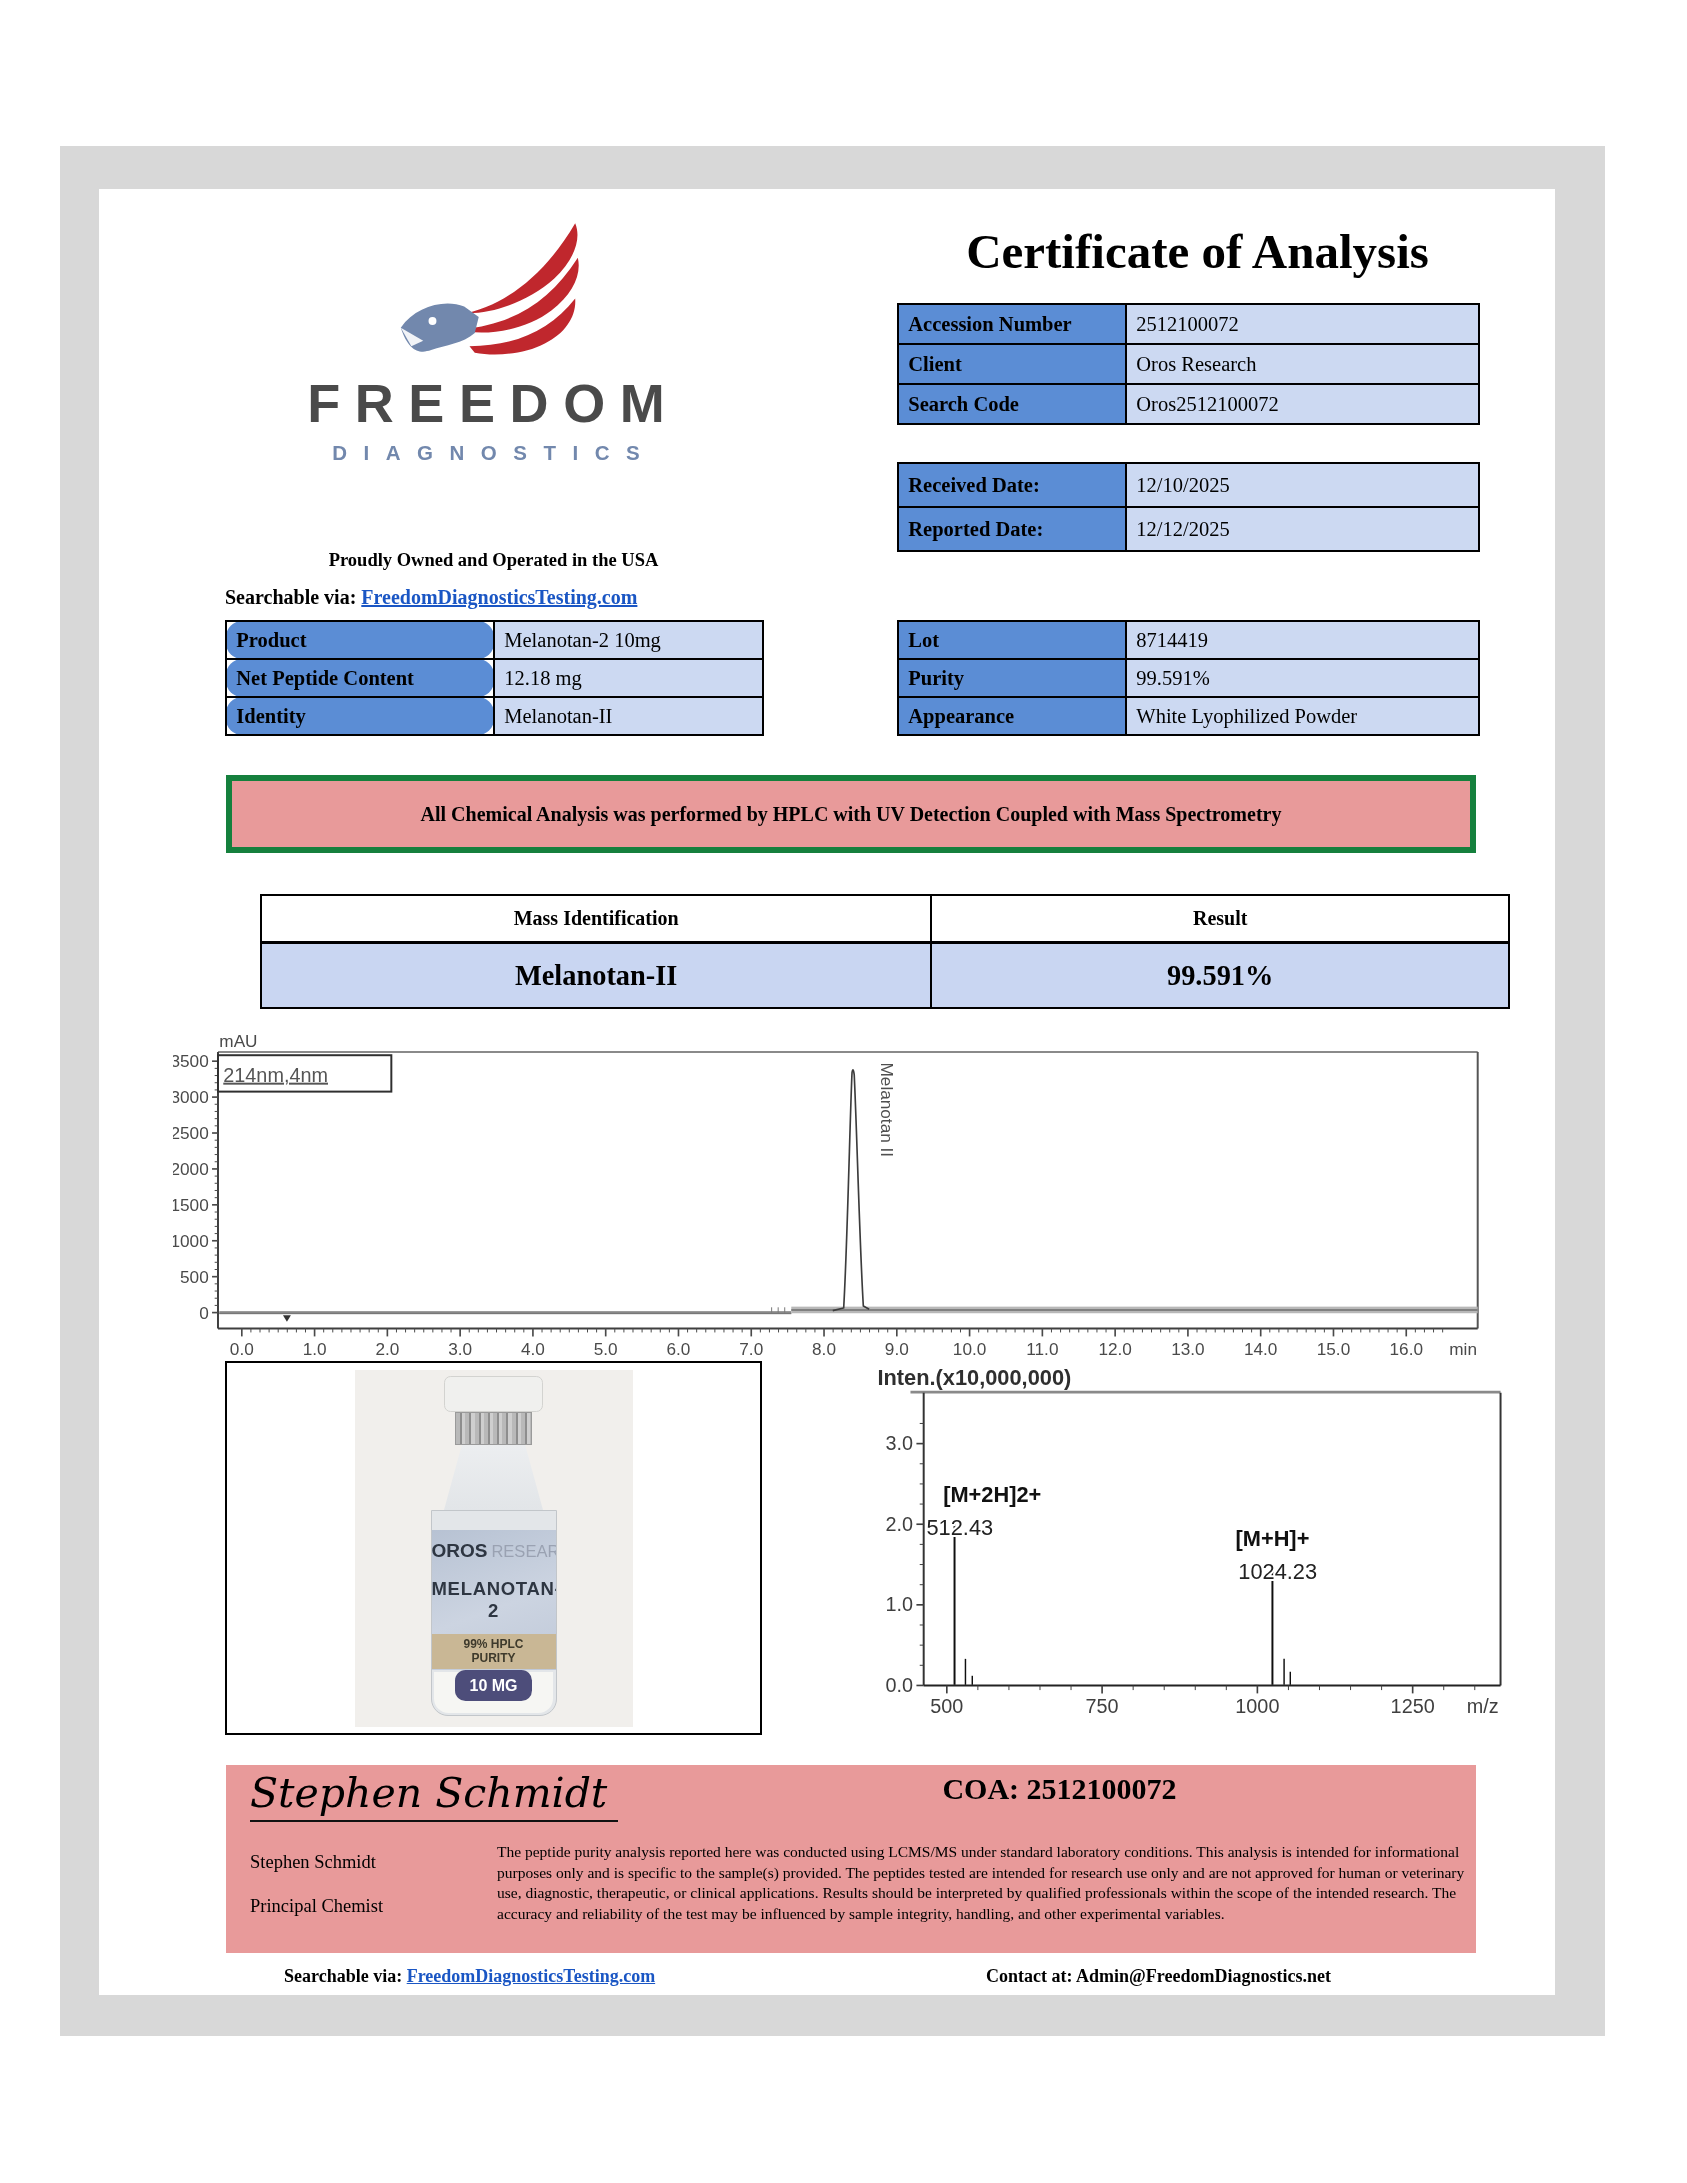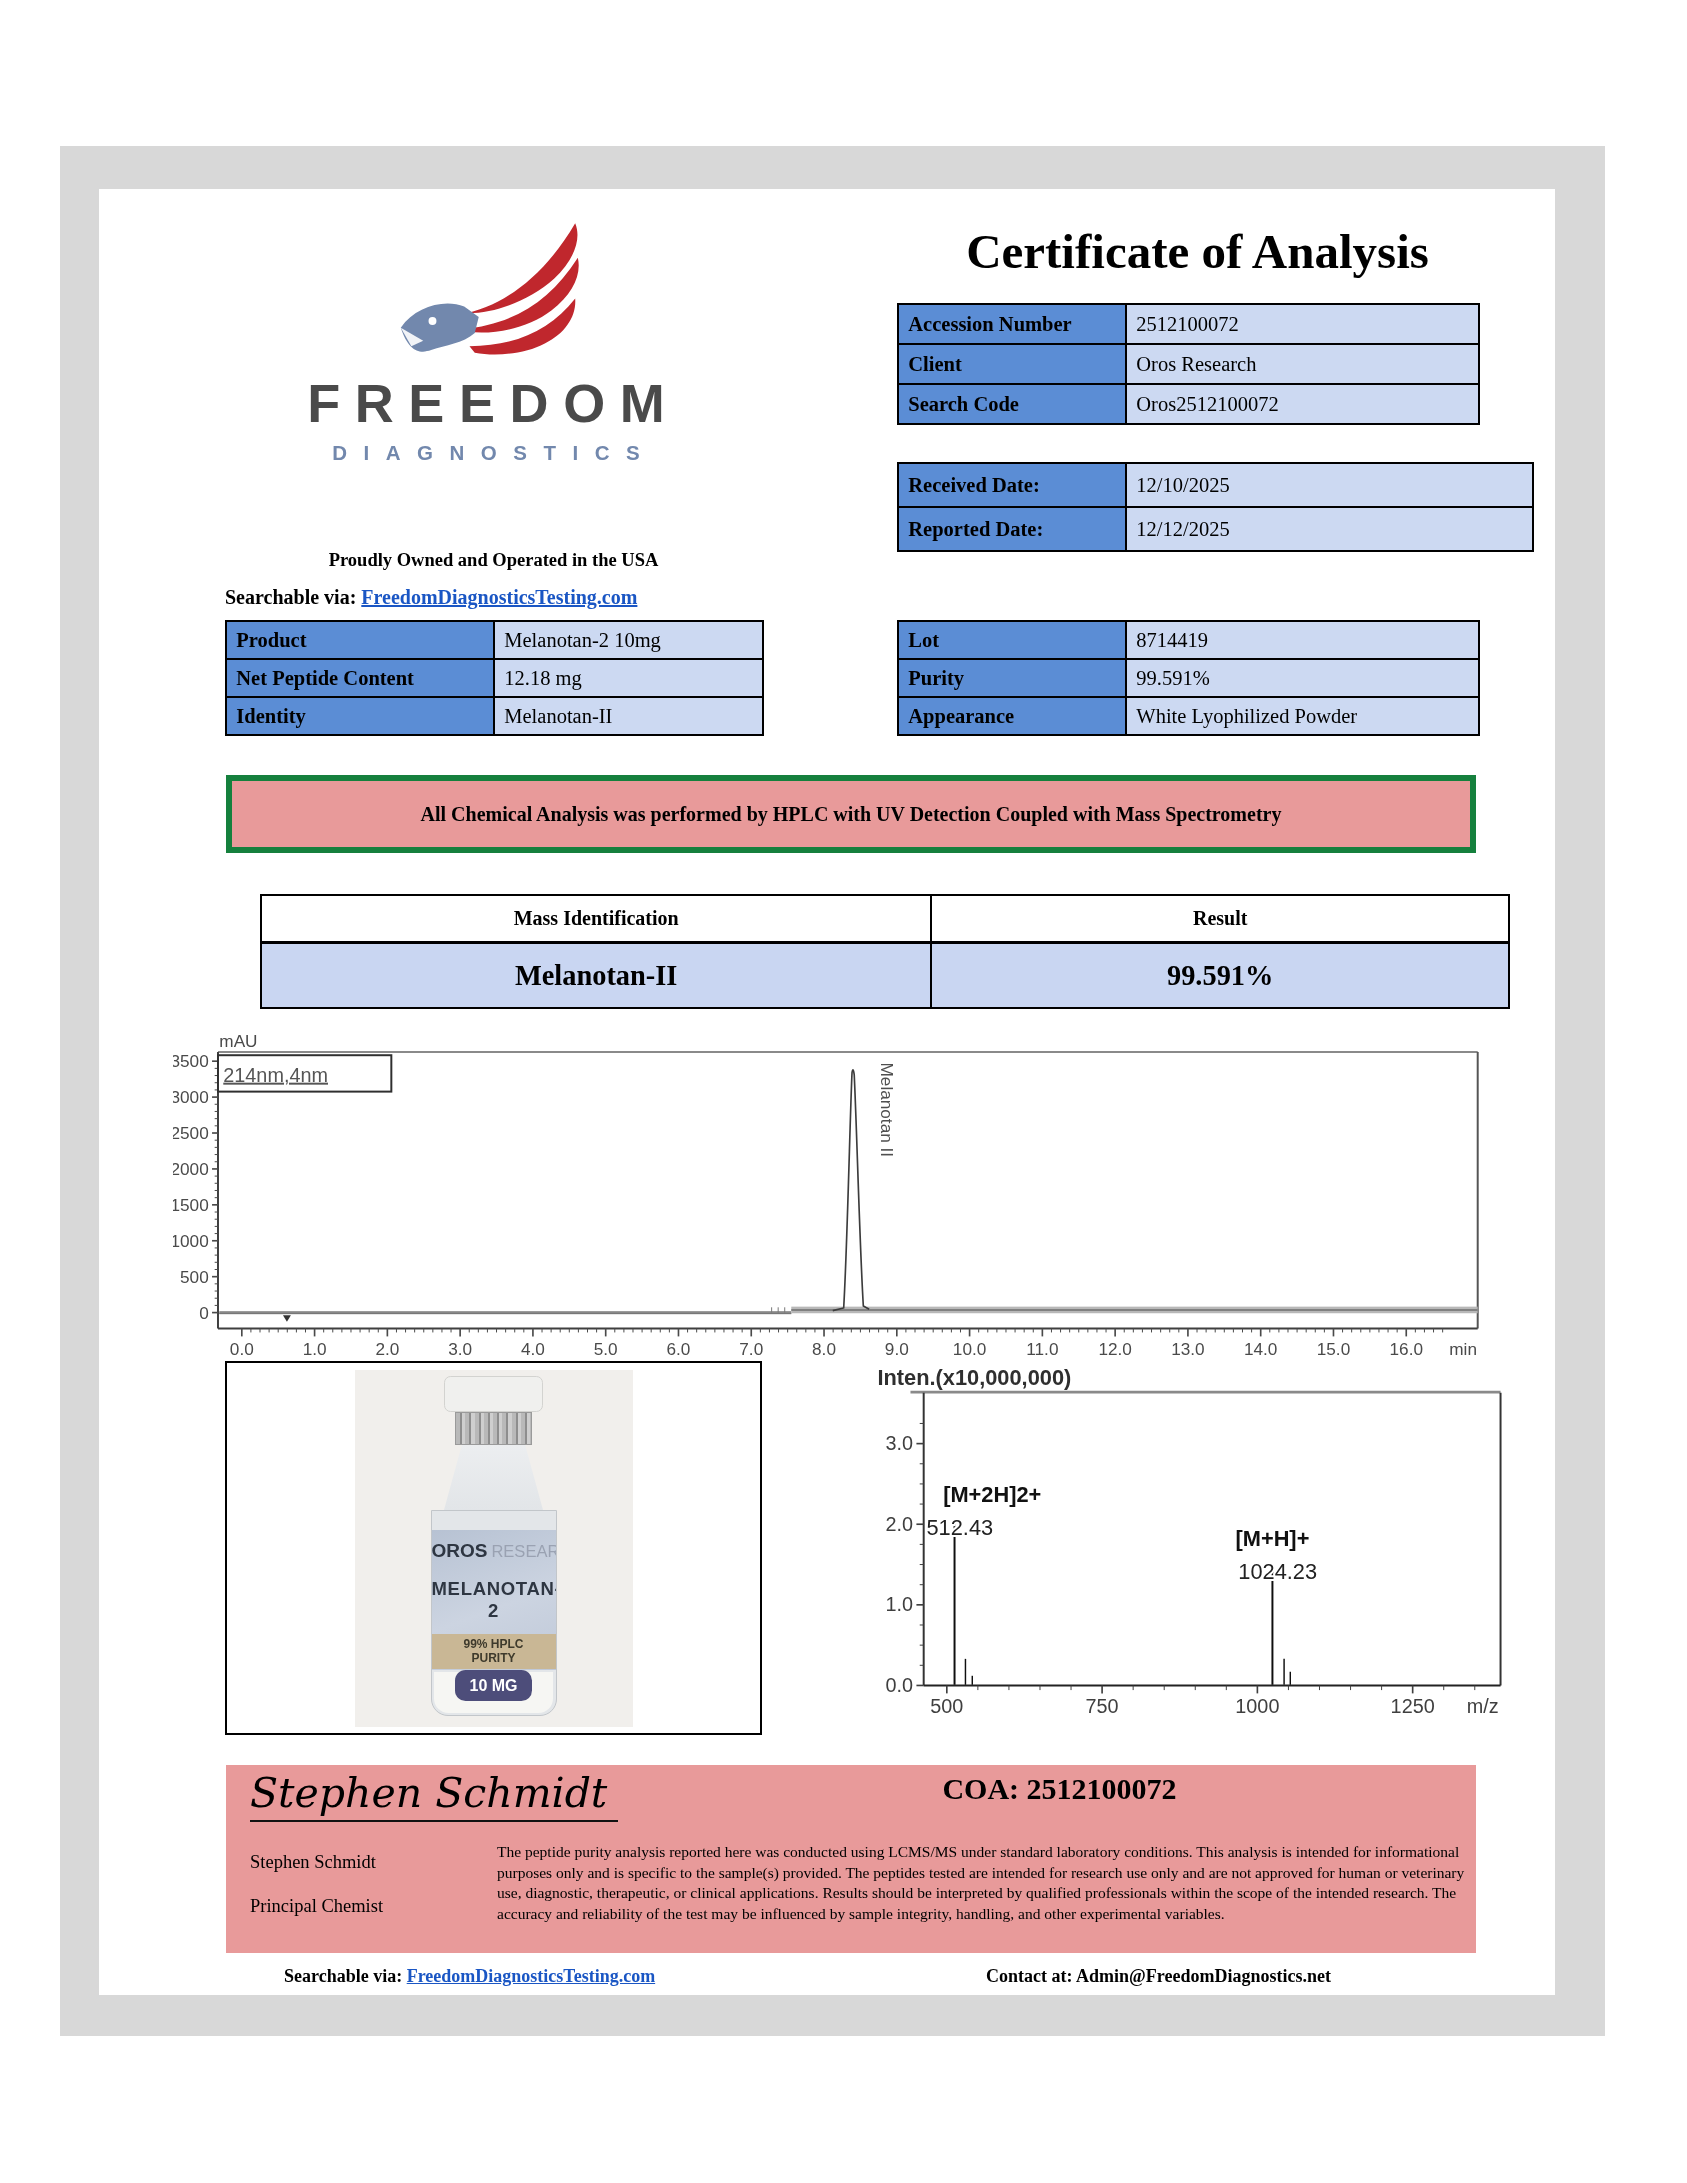--- a/index.html
+++ b/index.html
@@ -26,23 +26,23 @@
   .doc-title{left:761px;top:34px;width:675px;text-align:center;font-weight:bold;font-size:49px;}
 
   
   table.info{border-collapse:collapse;table-layout:fixed;}
   table.info td{border:2px solid #000;font-size:20.5px;padding:0 0 0 9.3px;vertical-align:middle;}
   table.info td.lbl{background:var(--label-cell-blue);font-weight:bold;}
   table.info td.val{background:var(--value-cell-blue);}
   .accession-table{left:798px;top:114px;} .accession-table td{height:40px;}
   .accession-table td.lbl{width:228px;} .accession-table td.val{width:353px;}
   .dates-table{left:798px;top:273px;} .dates-table td{height:44px;}
-  .dates-table td.lbl{width:228px;} .dates-table td.val{width:407px;}
+  .dates-table td.lbl{width:228px;} .dates-table td.val{width:353px;}
   .product-table{left:126px;top:431px;} .product-table td{height:38px;}
-  .product-table td.lbl{width:268px;} .product-table td.val{width:269px;}
+  .product-table td.lbl{width:268px;border-radius:16px;} .product-table td.val{width:269px;}
   .lot-table{left:798px;top:431px;} .lot-table td{height:38px;}
   .lot-table td.lbl{width:228px;} .lot-table td.val{width:353px;}
 
   .tagline{left:130px;top:361px;width:529px;text-align:center;font-weight:bold;font-size:18.5px;}
   .searchable-top{left:126px;top:397px;font-weight:bold;font-size:20px;}
   .link{color:var(--link-blue);text-decoration:underline;font-weight:bold;cursor:pointer;}
 
   .banner{left:127px;top:586px;width:1250px;height:78px;background:var(--banner-pink);border:6px solid #15803d;display:flex;align-items:center;justify-content:center;font-weight:bold;font-size:20px;}
 
   

